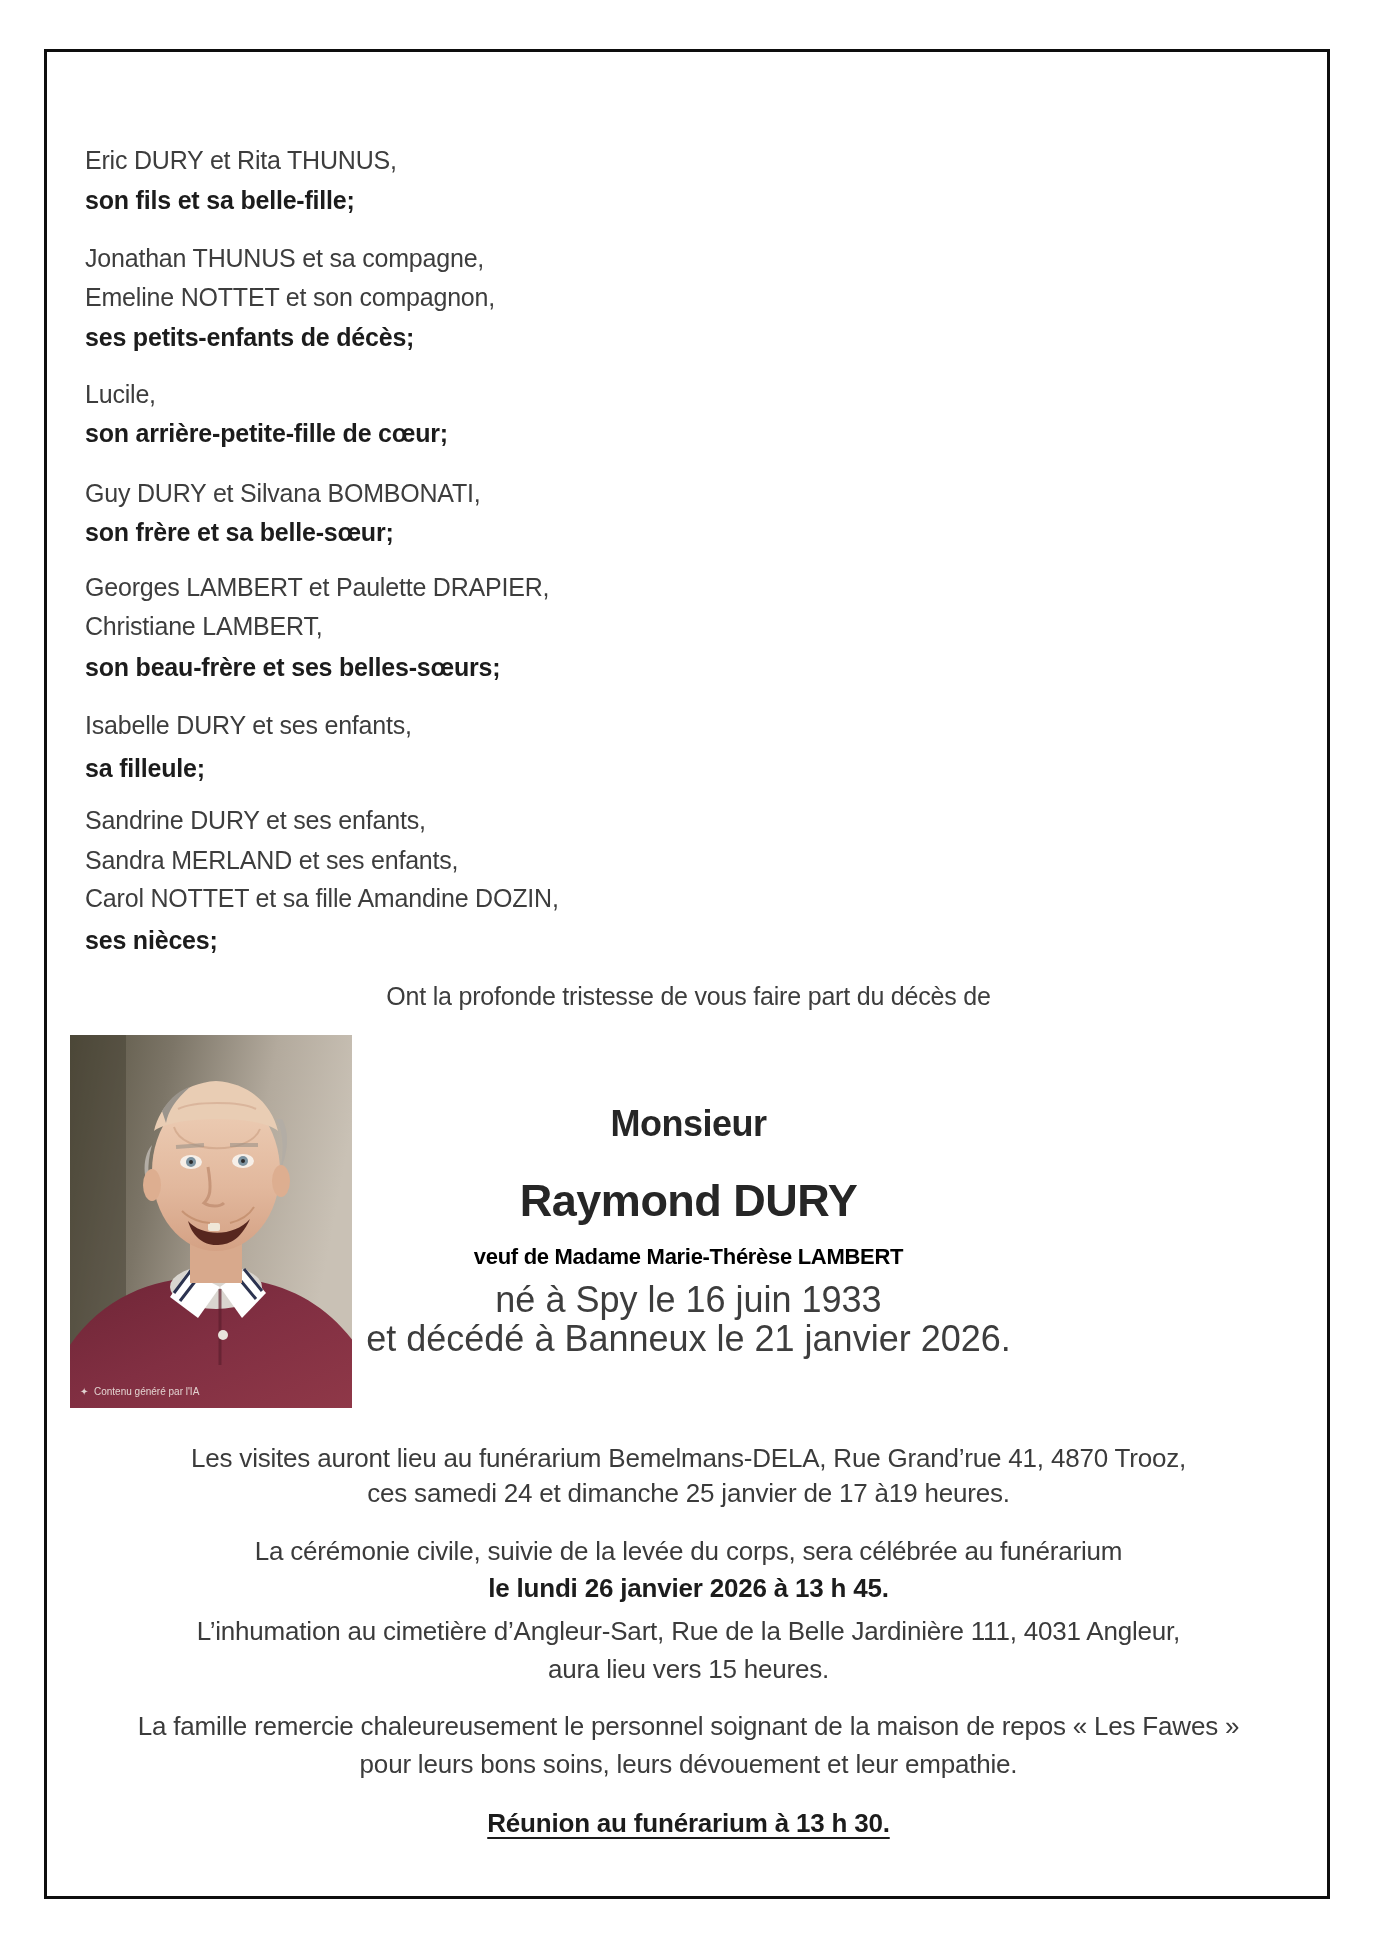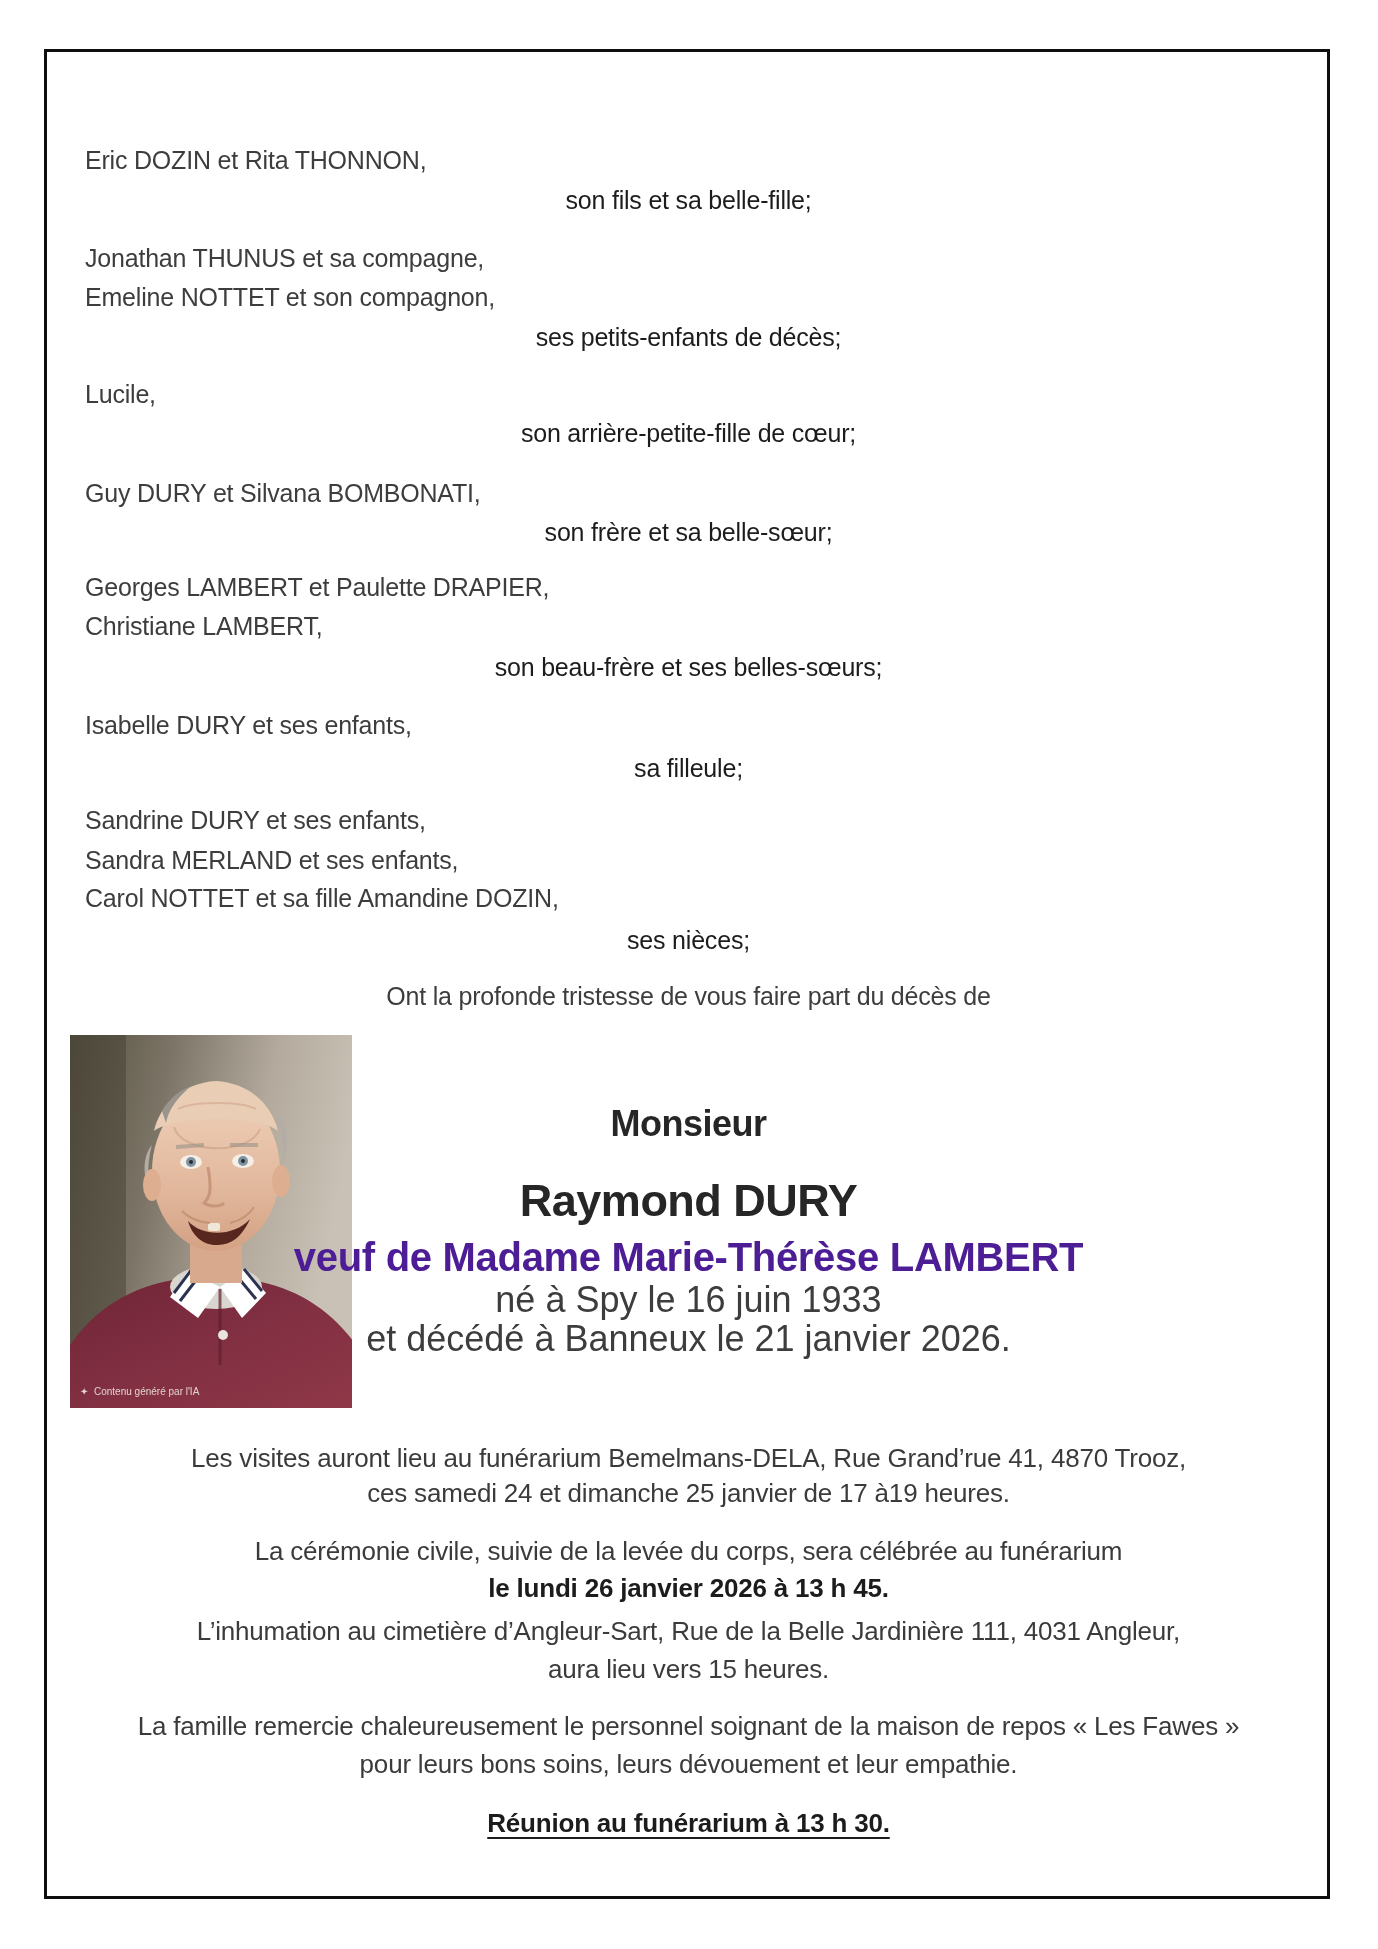--- a/index.html
+++ b/index.html
@@ -11,34 +11,34 @@
   .page{position:absolute;inset:0;background:#ffffff;}
   .frame{
     position:absolute;left:44px;top:49px;width:1280px;height:1844px;
     border:3px solid #0e0e0e;background:#ffffff;
   }
   .line{
     position:absolute;left:38px;right:35px;height:40px;line-height:40px;
     font-size:25px;letter-spacing:-0.2px;white-space:nowrap;
   }
   .name-line{text-align:left;color:#3d3d3d;font-weight:400;}
-  .relation-line{text-align:center;color:#1c1c1c;font-weight:400;}
+  .relation-line{text-align:left;color:#1c1c1c;font-weight:700;}
   .intro-line{text-align:center;color:#3d3d3d;}
   .center{text-align:center;white-space:nowrap;}
   .h-monsieur{
     position:absolute;left:38px;right:35px;top:1048px;height:48px;line-height:48px;
     font-size:36px;font-weight:700;color:#262626;letter-spacing:-0.5px;
   }
   .h-name{
     position:absolute;left:38px;right:35px;top:1121px;height:56px;line-height:56px;
     font-size:45px;font-weight:700;color:#262626;letter-spacing:-0.5px;
   }
   .h-veuf{
     position:absolute;left:38px;right:35px;top:1184px;height:42px;line-height:42px;
-    font-size:40px;font-weight:700;color:#4c1d95;letter-spacing:-0.3px;
+    font-size:22px;font-weight:700;color:#000000;letter-spacing:-0.3px;
   }
   .h-sub{
     position:absolute;left:38px;right:35px;height:40px;line-height:40px;
     font-size:36px;font-weight:400;color:#3d3d3d;
   }
   .b-line{
     position:absolute;left:38px;right:35px;height:40px;line-height:40px;
     font-size:26px;font-weight:400;color:#3b3b3b;text-align:center;
     letter-spacing:-0.2px;white-space:nowrap;
   }
@@ -48,21 +48,21 @@
     position:absolute;left:23px;top:983px;width:282px;height:373px;overflow:hidden;
   }
   .photo svg{display:block;width:100%;height:100%;}
 </style>
 </head>
 <body>
 
 <div class="page">
   <div class="frame">
 
-    <div class="line name-line" style="top:88px">Eric DOZIN et Rita THONNON,</div>
+    <div class="line name-line" style="top:88px">Eric DURY et Rita THUNUS,</div>
     <div class="line relation-line" style="top:128px">son fils et sa belle-fille;</div>
 
     <div class="line name-line" style="top:186px">Jonathan THUNUS et sa compagne,</div>
     <div class="line name-line" style="top:225px">Emeline NOTTET et son compagnon,</div>
     <div class="line relation-line" style="top:265px">ses petits-enfants de décès;</div>
 
     <div class="line name-line" style="top:322px">Lucile,</div>
     <div class="line relation-line" style="top:361px">son arrière-petite-fille de cœur;</div>
 
     <div class="line name-line" style="top:421px">Guy DURY et Silvana BOMBONATI,</div>

